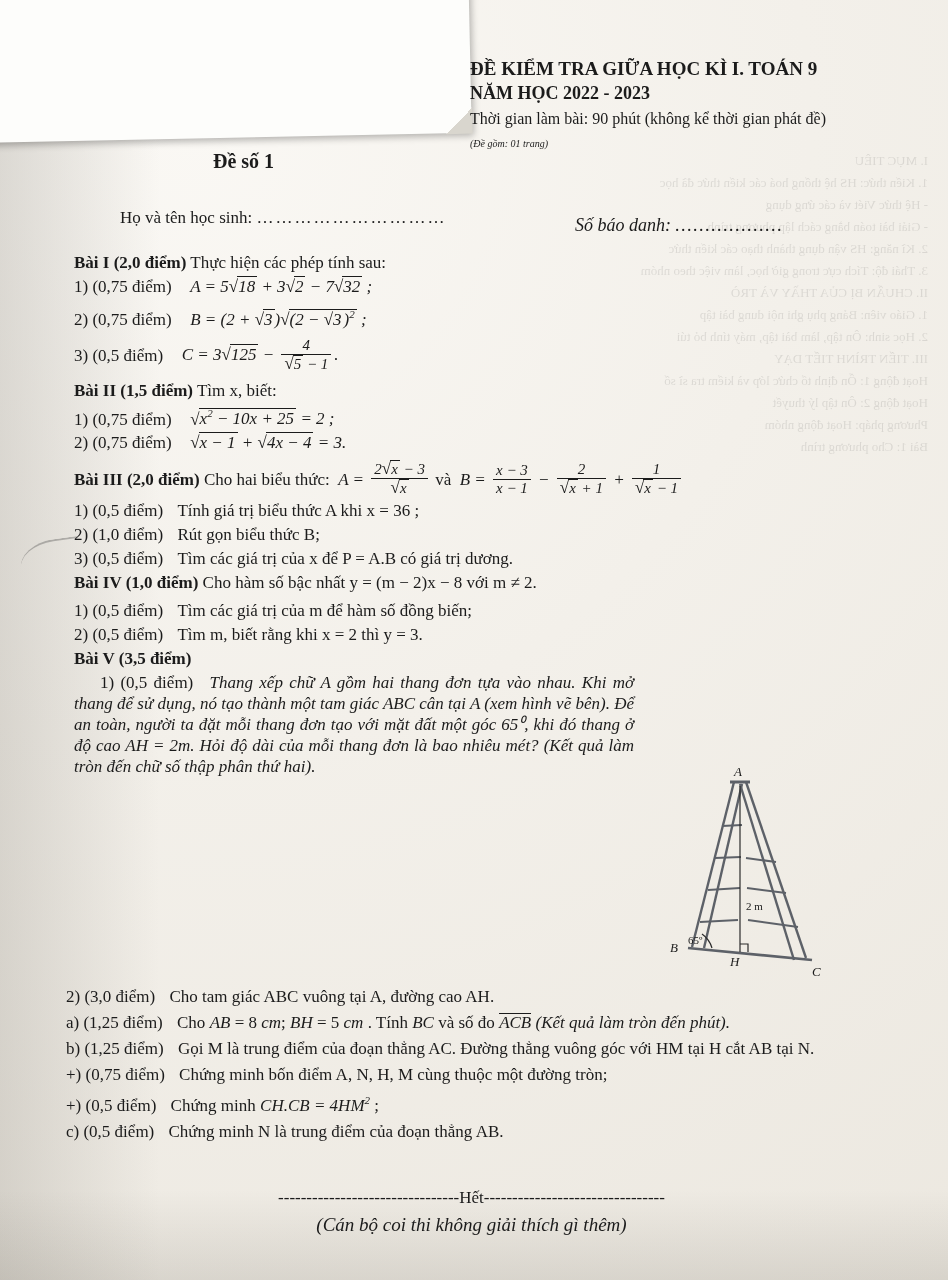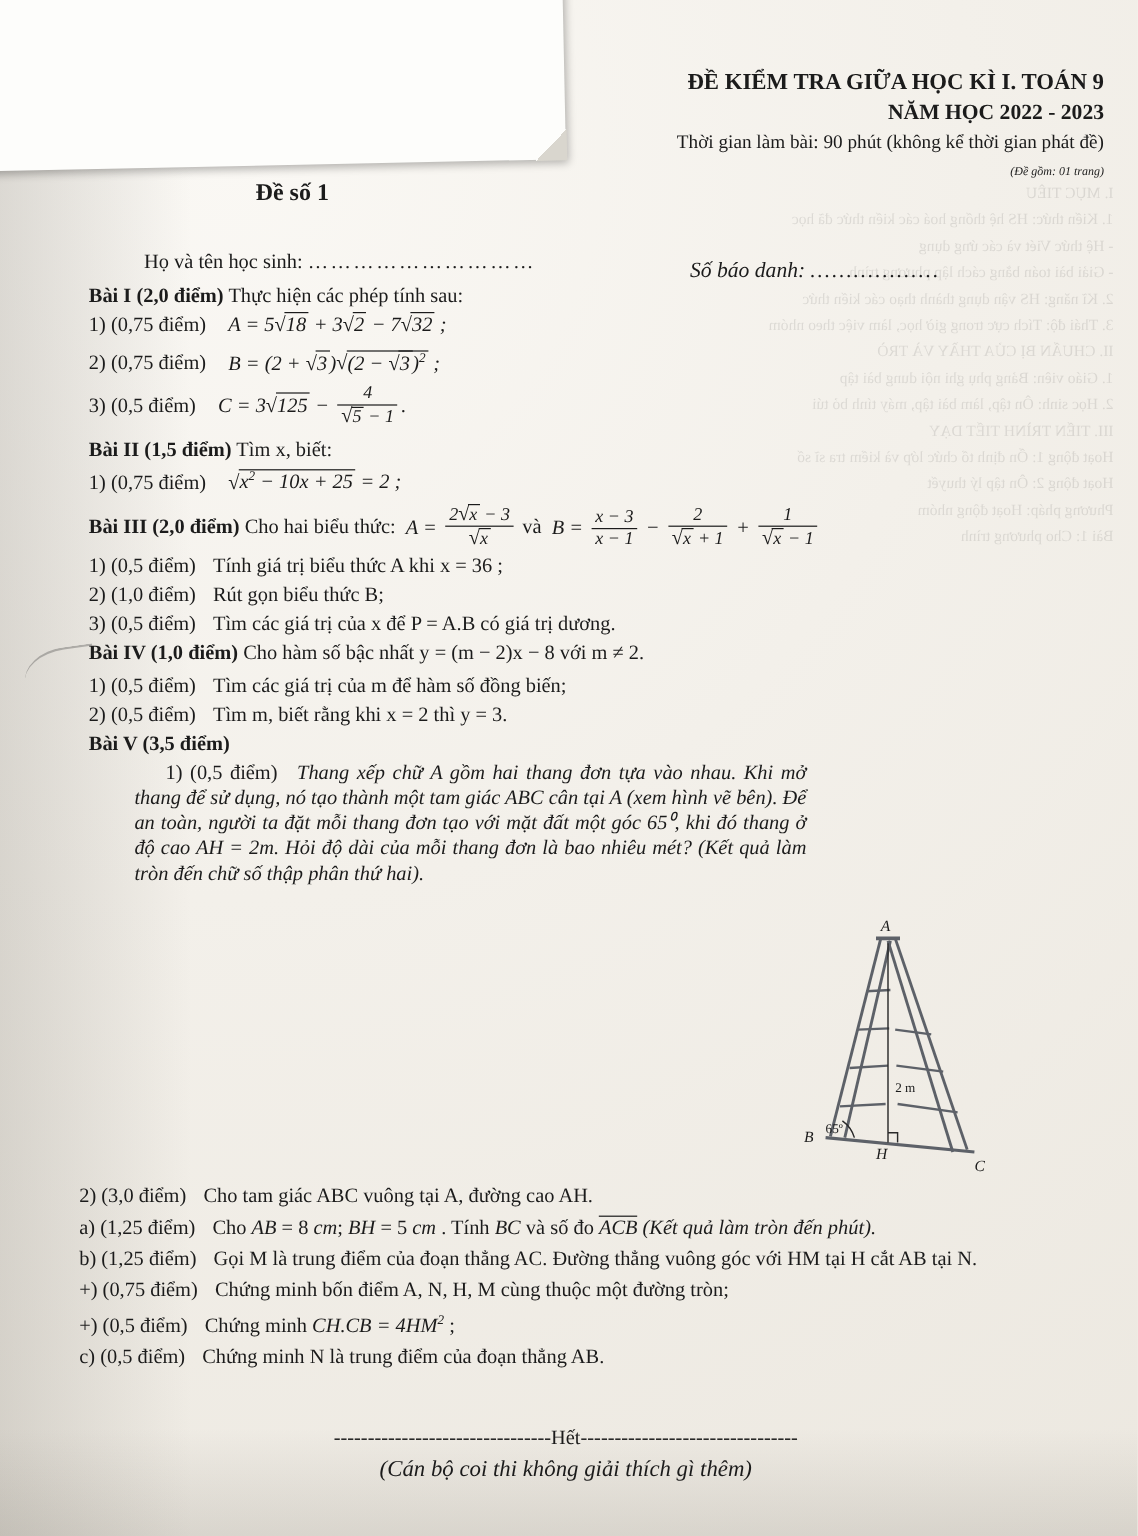--- a/index.html
+++ b/index.html
@@ -44,55 +44,55 @@
   .bleed{
     position:absolute;right:20px;top:150px;width:420px;height:880px;
     opacity:.11;color:#222;font-size:13px;line-height:22px;
     transform:scaleX(-1);
     font-family:"Liberation Serif", serif;
     pointer-events:none;
     white-space:pre-line;
   }
   .content{position:absolute;inset:0;}
   .hdr{
-    position:absolute;left:470px;top:56px;width:450px;text-align:right;
+    position:absolute;left:470px;top:56px;width:450px;text-align:left;
     font-weight:bold;font-size:19px;line-height:25px;
   }
   .hdr .l2{font-size:18px;}
   .hdr .l3{font-weight:normal;font-size:16px;}
   .hdr .l4{font-weight:normal;font-style:italic;font-size:10px;}
   .de-so{
     position:absolute;left:213px;top:150px;font-weight:bold;font-size:20px;text-align:center;
   }
   .hoten{
     position:absolute;left:120px;top:208px;font-size:17px;font-style:normal;
   }
   .dots{letter-spacing:2px;}
   .sbd{
     position:absolute;left:575px;top:215px;font-size:18px;font-style:italic;
   }
   .body-text{
-    position:absolute;left:74px;top:236px;width:810px;font-size:17px;line-height:21px;
+    position:absolute;left:74px;top:252px;width:810px;font-size:17px;line-height:21px;
   }
   .ln{margin:0 0 3px 0;}
   .b{font-weight:bold;}
   .i{font-style:italic;}
   .m{font-style:italic;font-family:"Liberation Serif",serif;}
   .sp{display:inline-block;width:10px;}
   
   .frac{display:inline-block;vertical-align:-0.5em;text-align:center;margin:0 3px;}
   .frac .num{display:block;padding:0 3px;border-bottom:1.1px solid #1b1b1b;font-size:15px;line-height:17px;}
   .frac .den{display:block;padding:0 3px;font-size:15px;line-height:17px;}
   .sqrt{display:inline-block;white-space:nowrap;}
   .sqrt > .rad{font-size:17px;}
   .sqrt > .arg{border-top:1.1px solid #1b1b1b;padding:0 2px 0 1px;margin-left:-1px;}
   .sup{font-size:11px;vertical-align:super;}
   .blk{margin:7px 0 3px 0;}
   .para{text-align:justify;}
-  .indentwrap{width:560px;margin-left:38px;}
+  .indentwrap{width:560px;}
   
   .figure{
     position:absolute;left:630px;top:762px;width:250px;height:240px;
   }
   .figure svg{display:block;}
   .q2{position:absolute;left:66px;top:985px;width:830px;font-size:17px;line-height:23px;}
   .footer{
     position:absolute;left:0;top:1188px;width:943px;text-align:center;font-size:17px;
   }
   .footer .het{letter-spacing:0px;}
@@ -176,20 +176,25 @@
 
     <p class="ln blk">
       <span class="b">Bài II (1,5 điểm)</span>
       <span>Tìm x, biết:</span>
     </p>
     <p class="ln">
       <span>1) (0,75 điểm)</span>
       <span class="sp"></span>
       <span class="m"><span class="sqrt"><span class="rad">√</span><span class="arg">x<span class="sup">2</span> − 10x + 25</span></span> = 2 ;</span>
     </p>
+    <p class="ln">
+      <span>2) (0,75 điểm)</span>
+      <span class="sp"></span>
+      <span class="m"><span class="sqrt"><span class="rad">√</span><span class="arg">x − 1</span></span> + <span class="sqrt"><span class="rad">√</span><span class="arg">4x − 4</span></span> = 3.</span>
+    </p>
 
     <p class="ln blk">
       <span class="b">Bài III (2,0 điểm)</span>
       <span>Cho hai biểu thức:</span>
       <span class="m">&nbsp;A =
         <span class="frac"><span class="num">2<span class="sqrt"><span class="rad">√</span><span class="arg">x</span></span> − 3</span><span class="den"><span class="sqrt"><span class="rad">√</span><span class="arg">x</span></span></span></span>
       </span>
       <span>và</span>
       <span class="m">&nbsp;B =
         <span class="frac"><span class="num">x − 3</span><span class="den">x − 1</span></span> −

